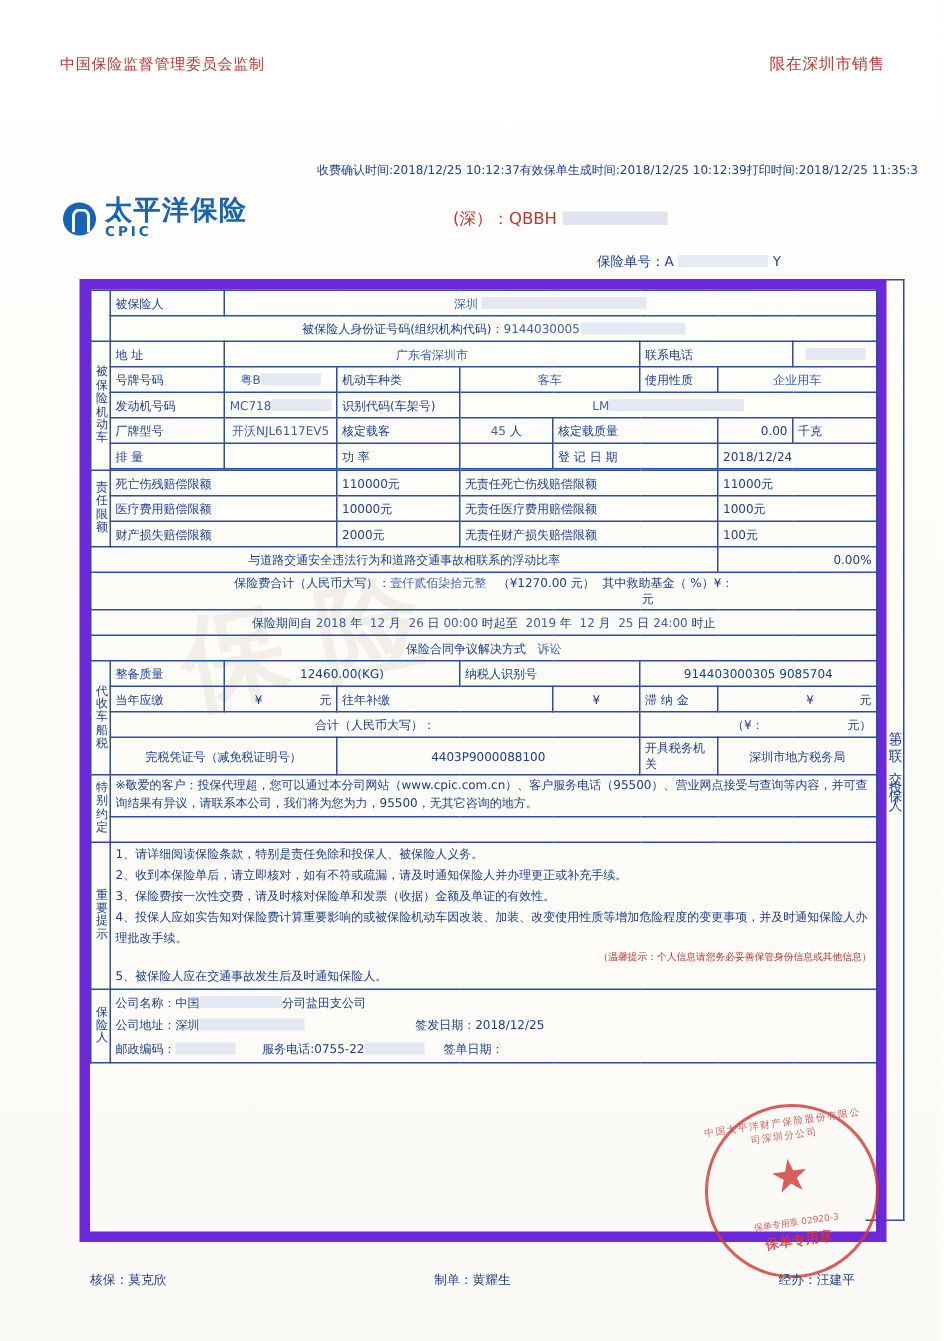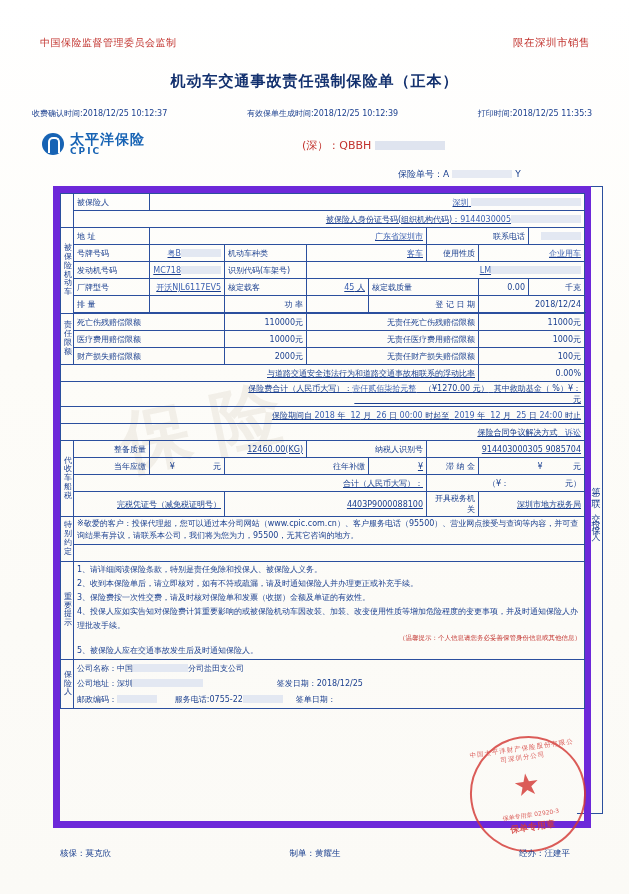--- a/index.html
+++ b/index.html
@@ -16,48 +16,48 @@
   .paper-tint{position:absolute;inset:0;background:
      linear-gradient(180deg,#ffffff 0%,#fdfcf8 40%,#fbfaf6 100%);}
 
   .hdr-row{position:absolute;left:40px;top:36px;width:550px;display:flex;justify-content:space-between;}
   .hdr-left{font-size:10px;color:#c2342f;letter-spacing:.5px;}
   .hdr-right{font-size:10.5px;color:#c2342f;letter-spacing:.5px;}
 
   .title{position:absolute;left:0;top:72px;width:629px;text-align:center;
          font-size:15px;font-weight:bold;color:#12306e;letter-spacing:1px;}
 
-  .times{position:absolute;left:32px;top:108px;width:560px;font-size:8px;color:#1a3f8f;
-         display:flex;justify-content:space-between;}
+  .times{position:absolute;left:52px;top:108px;width:560px;font-size:8px;color:#1a3f8f;
+         display:flex;justify-content:flex-end;}
   .times span{white-space:nowrap;}
 
   .logo-wrap{position:absolute;left:42px;top:132px;display:flex;align-items:center;gap:6px;}
   .logo-mark{width:22px;height:22px;border-radius:50%;background:#1763b4;position:relative;}
   .logo-mark:after{content:"";position:absolute;left:6px;top:4px;width:8px;height:14px;
      border:2.5px solid #fff;border-radius:5px 5px 0 0;border-bottom:none;}
   .logo-text{line-height:1.05;}
-  .logo-cn{font-size:14px;font-weight:bold;color:#1763b4;letter-spacing:1px;}
+  .logo-cn{font-size:18px;font-weight:bold;color:#1763b4;letter-spacing:1px;}
   .logo-en{font-size:9px;font-weight:bold;color:#1763b4;letter-spacing:2px;}
 
   .qbbh{position:absolute;left:282px;top:138px;font-size:11px;color:#c2342f;margin-left:20px;}
   .qbbh .redacted{display:inline-block;width:70px;height:9px;background:#dfe4ef;vertical-align:-1px;margin-left:4px;}
 
   .policy-no{position:absolute;left:398px;top:168px;font-size:9px;color:#1a3f8f;}
   .policy-no .mask{display:inline-block;width:60px;height:8px;background:#e6eaf3;vertical-align:-1px;margin:0 3px;}
 
   
   .frame{position:absolute;left:53px;top:186px;width:524px;height:628px;border:7px solid #6d28d9;}
   .side-col{position:absolute;left:577px;top:186px;width:26px;height:628px;border:1px solid #2b4f9e;border-left:none;
             writing-mode:vertical-rl;text-align:center;font-size:9px;color:#1a3f8f;letter-spacing:6px;padding-top:10px;box-sizing:border-box;}
 
   table.doc{border-collapse:collapse;width:524px;table-layout:fixed;}
   table.doc td{border:1px solid #2b4f9e;font-size:8px;color:#1a3f8f;padding:1px 3px;height:14px;vertical-align:middle;}
   td.lbl{background:transparent;}
-  td.vc{text-align:right;}
-  td.vl{text-align:right;text-decoration:underline;}
+  td.vc{text-align:left;}
+  td.vl{text-align:center;}
   td.vr{text-align:right;}
   .rowhead{width:13px;font-size:8px;text-align:center;line-height:1.1;padding:0;}
   .mask{display:inline-block;height:8px;background:#e3e8f2;vertical-align:-1px;}
   .m40{width:40px}.m55{width:55px}.m70{width:70px}.m90{width:90px}.m110{width:110px}
   .note-red{color:#c2342f;font-size:7px;line-height:1.55;padding:4px 6px;}
   .special-box{height:108px;vertical-align:top;}
   .tips{font-size:7.5px;line-height:1.75;padding:4px 6px;color:#1a3f8f;}
   .tips .small-red{color:#c2342f;font-size:6.5px;}
 
   .insurer-cell{font-size:8px;line-height:1.9;padding:3px 6px;}
@@ -82,21 +82,20 @@
 
 <div class="page">
   <div class="paper-tint"></div>
   <div class="watermark">保险</div>
 
   <div class="hdr-row">
     <div class="hdr-left">中国保险监督管理委员会监制</div>
     <div class="hdr-right">限在深圳市销售</div>
   </div>
 
-  <div class="title">机动车交通事故责任强制保险单（正本）</div>
 
   <div class="times">
     <span>收费确认时间:2018/12/25 10:12:37</span>
     <span>有效保单生成时间:2018/12/25 10:12:39</span>
     <span>打印时间:2018/12/25 11:35:3</span>
   </div>
 
   <div class="logo-wrap">
     <div class="logo-mark"></div>
     <div class="logo-text">

